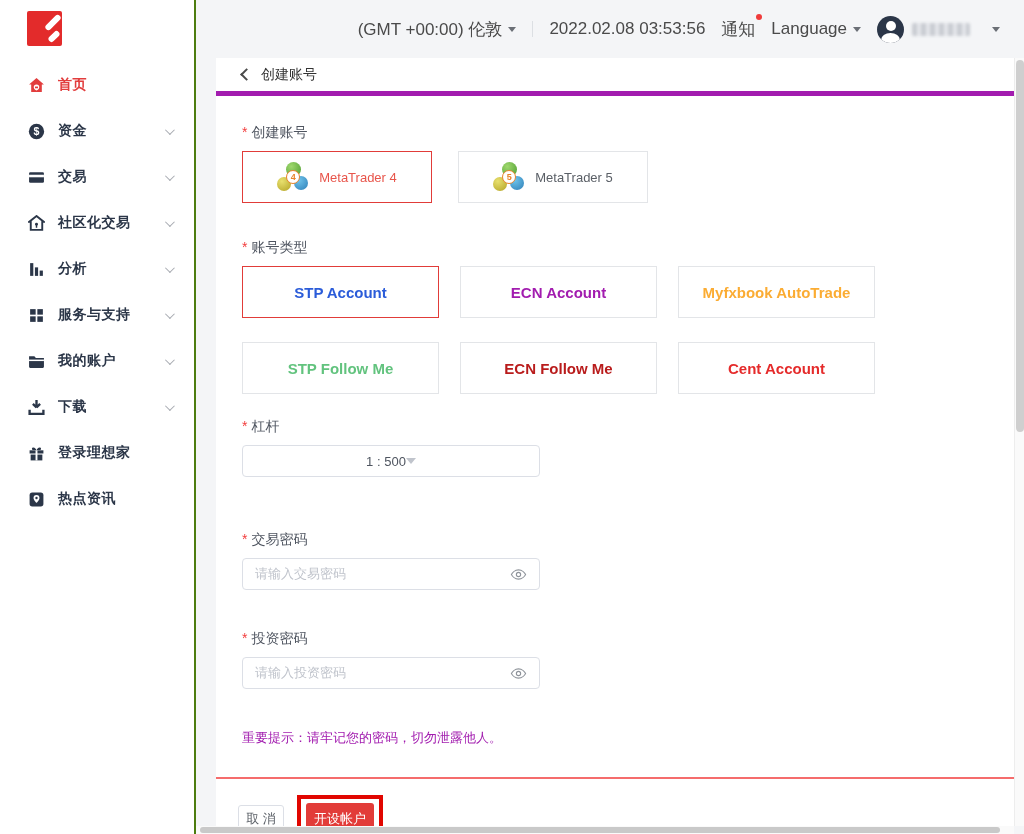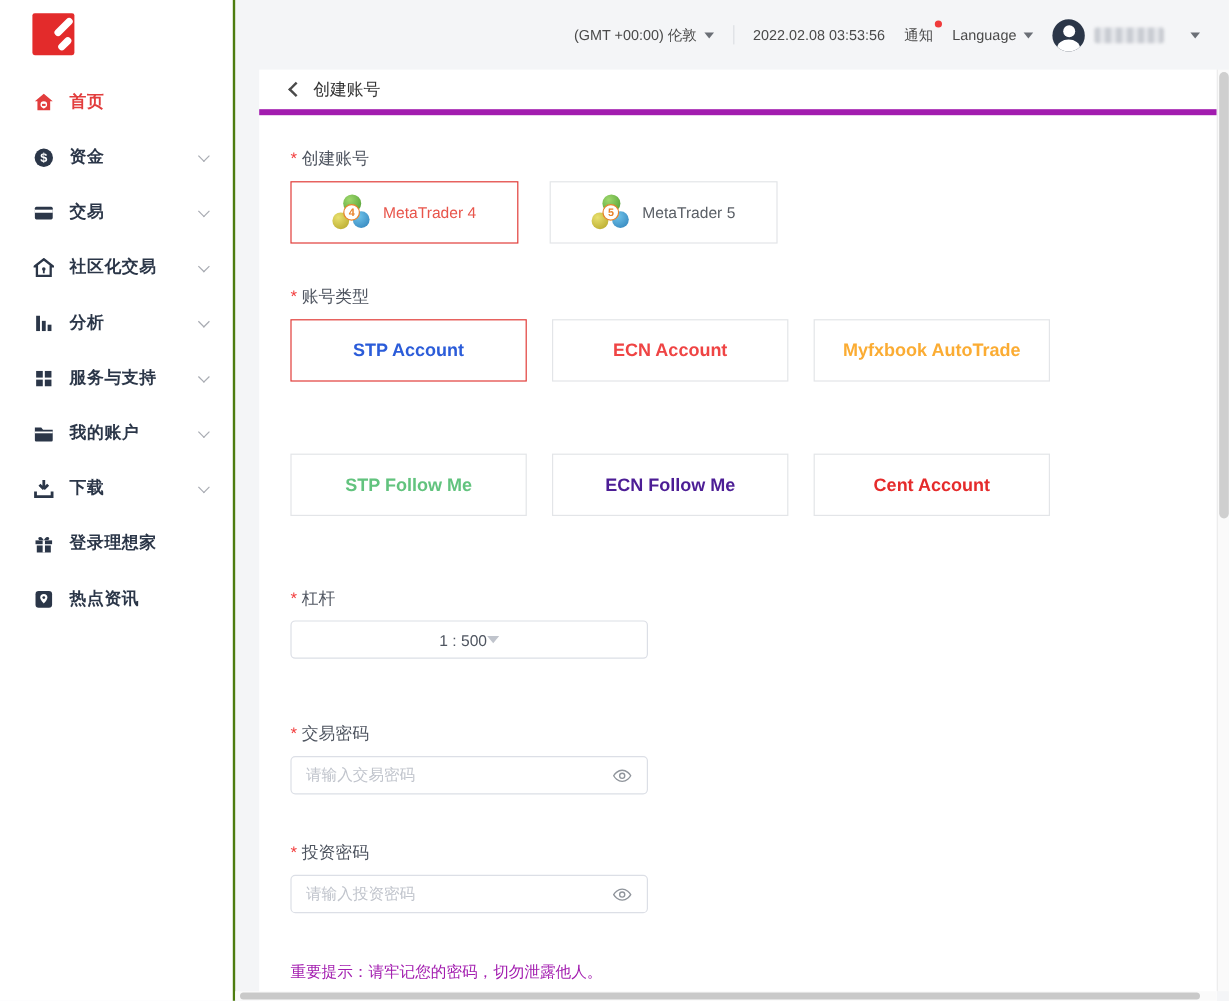--- a/index.html
+++ b/index.html
@@ -14,21 +14,21 @@
   .logo i.s2 { height:13px; right:5px; top:19px; transform:rotate(45deg); }
   .menu { position:absolute; top:62px; left:0; width:100%; }
   .side-item { display:flex; align-items:center; height:46px; padding:0 22px 0 28px; cursor:pointer; color:#2b3648; font-size:14px; font-weight:700; }
   .side-item .sicon { width:17px; height:17px; margin-right:13px; display:flex; align-items:center; justify-content:center; flex:none; }
   .side-item .sicon svg { width:17px; height:17px; }
   .side-item .slabel { flex:1; letter-spacing:.5px; }
   .side-item.active { color:#e23d3d; }
   .chev { width:7px; height:7px; border-right:1.5px solid #a8abb2; border-bottom:1.5px solid #a8abb2; transform:rotate(45deg) translateY(-2px); margin-left:6px; }
 
   
-  .topbar { position:absolute; left:196px; top:0; width:828px; height:58px; display:flex; align-items:center; justify-content:flex-end; padding-right:24px; font-size:12px; color:#4a4a4a; background:#f4f5f7; }
+  .topbar { position:absolute; left:196px; top:0; width:828px; height:58px; display:flex; align-items:center; justify-content:flex-end; padding-right:24px; font-size:17px; color:#4a4a4a; background:#f4f5f7; }
   .tb-item { display:flex; align-items:center; margin-left:16px; cursor:pointer; white-space:nowrap; }
   .caret { width:0; height:0; border-left:4px solid transparent; border-right:4px solid transparent; border-top:5px solid #6b6f76; margin-left:6px; }
   .tb-sep { width:1px; height:16px; background:#dcdfe3; margin-left:16px; }
   .notif { position:relative; }
   .notif .dot { position:absolute; top:-4px; right:-7px; width:6px; height:6px; border-radius:50%; background:#f03b3b; }
   .avatar { width:27px; height:27px; border-radius:50%; background:#2b3648; position:relative; overflow:hidden; flex:none; }
   .avatar .head { position:absolute; left:8.5px; top:5px; width:10px; height:10px; border-radius:50%; background:#fff; }
   .avatar .bust { position:absolute; left:4px; top:17px; width:19px; height:14px; border-radius:50%; background:#fff; }
   .redacted { width:58px; height:13px; margin-left:8px; border-radius:2px; background:repeating-linear-gradient(90deg,#c9ccd2 0 5px,#e4e6ea 5px 9px); filter:blur(1.5px); }
 
@@ -43,21 +43,21 @@
 
   .plat-row { display:flex; gap:26px; margin-bottom:36px; }
   .plat { width:190px; height:52px; border:1px solid #e3e5e8; background:#fff; display:flex; align-items:center; justify-content:center; gap:10px; font-size:13px; color:#5a5f66; cursor:pointer; }
   .plat.selected { border-color:#e13c39; color:#e8554b; }
   .mt-icon { position:relative; width:32px; height:30px; flex:none; }
   .mt-icon .b1 { position:absolute; left:9px; top:0; width:15px; height:15px; border-radius:50%; background:radial-gradient(circle at 35% 30%,#9fd86d,#4a9a2f); }
   .mt-icon .b2 { position:absolute; left:0; bottom:1px; width:14px; height:14px; border-radius:50%; background:radial-gradient(circle at 35% 30%,#e8e06e,#b3a325); }
   .mt-icon .b3 { position:absolute; right:1px; bottom:2px; width:14px; height:14px; border-radius:50%; background:radial-gradient(circle at 35% 30%,#6fc3ea,#2e7fb8); }
   .mt-badge { position:absolute; left:9px; top:8px; width:14px; height:14px; border-radius:50%; background:#fff; border:1.5px solid #e8822a; color:#e8822a; font-size:9px; font-weight:700; font-style:normal; display:flex; align-items:center; justify-content:center; }
 
-  .acct-row { display:flex; gap:21px; margin-bottom:60px; }
+  .acct-row { display:flex; gap:21px; margin-bottom:24px; }
   .acct { width:197px; height:52px; border:1px solid #e3e5e8; background:#fff; display:flex; align-items:center; justify-content:center; font-size:15px; font-weight:700; cursor:pointer; }
   .acct.selected { border-color:#e13c39; }
 
   .select, .pwd { width:298px; height:32px; border:1px solid #dcdfe6; border-radius:4px; display:flex; align-items:center; padding:0 12px; font-size:13px; color:#4f5560; background:#fff; cursor:pointer; }
   .select { margin-bottom:54px; justify-content:center; }
   .sel-caret { width:0; height:0; border-left:5px solid transparent; border-right:5px solid transparent; border-top:6px solid #c0c4cc; }
   .pwd { margin-bottom:40px; justify-content:space-between;gap:48px; }
   .pwd .ph { color:#c0c4cc; }
   .eye { width:17px; height:17px; }
 
@@ -267,32 +267,32 @@
       </div>
 
       <div class="f-label">
         <span class="req">*</span><span>账号类型</span>
       </div>
       <div class="acct-row">
         <div class="acct selected">
           <span style="color: rgb(43, 92, 217);">STP Account</span>
         </div>
         <div class="acct">
-          <span style="color: #ef4444;">ECN Account</span>
+          <span style="color: #a21caf;">ECN Account</span>
         </div>
         <div class="acct">
           <span style="color: rgb(251, 172, 51); text-align: right;">Myfxbook AutoTrade</span>
         </div>
       </div>
       <div class="acct-row">
         <div class="acct">
           <span style="color: rgb(98, 195, 126);">STP Follow Me</span>
         </div>
         <div class="acct">
-          <span style="color: #4c1d95;">ECN Follow Me</span>
+          <span style="color: #b91c1c;">ECN Follow Me</span>
         </div>
         <div class="acct">
           <span style="color: rgb(229, 43, 43);">Cent Account</span>
         </div>
       </div>
 
       <div class="f-label">
         <span class="req">*</span><span>杠杆</span>
       </div>
       <div class="select">

